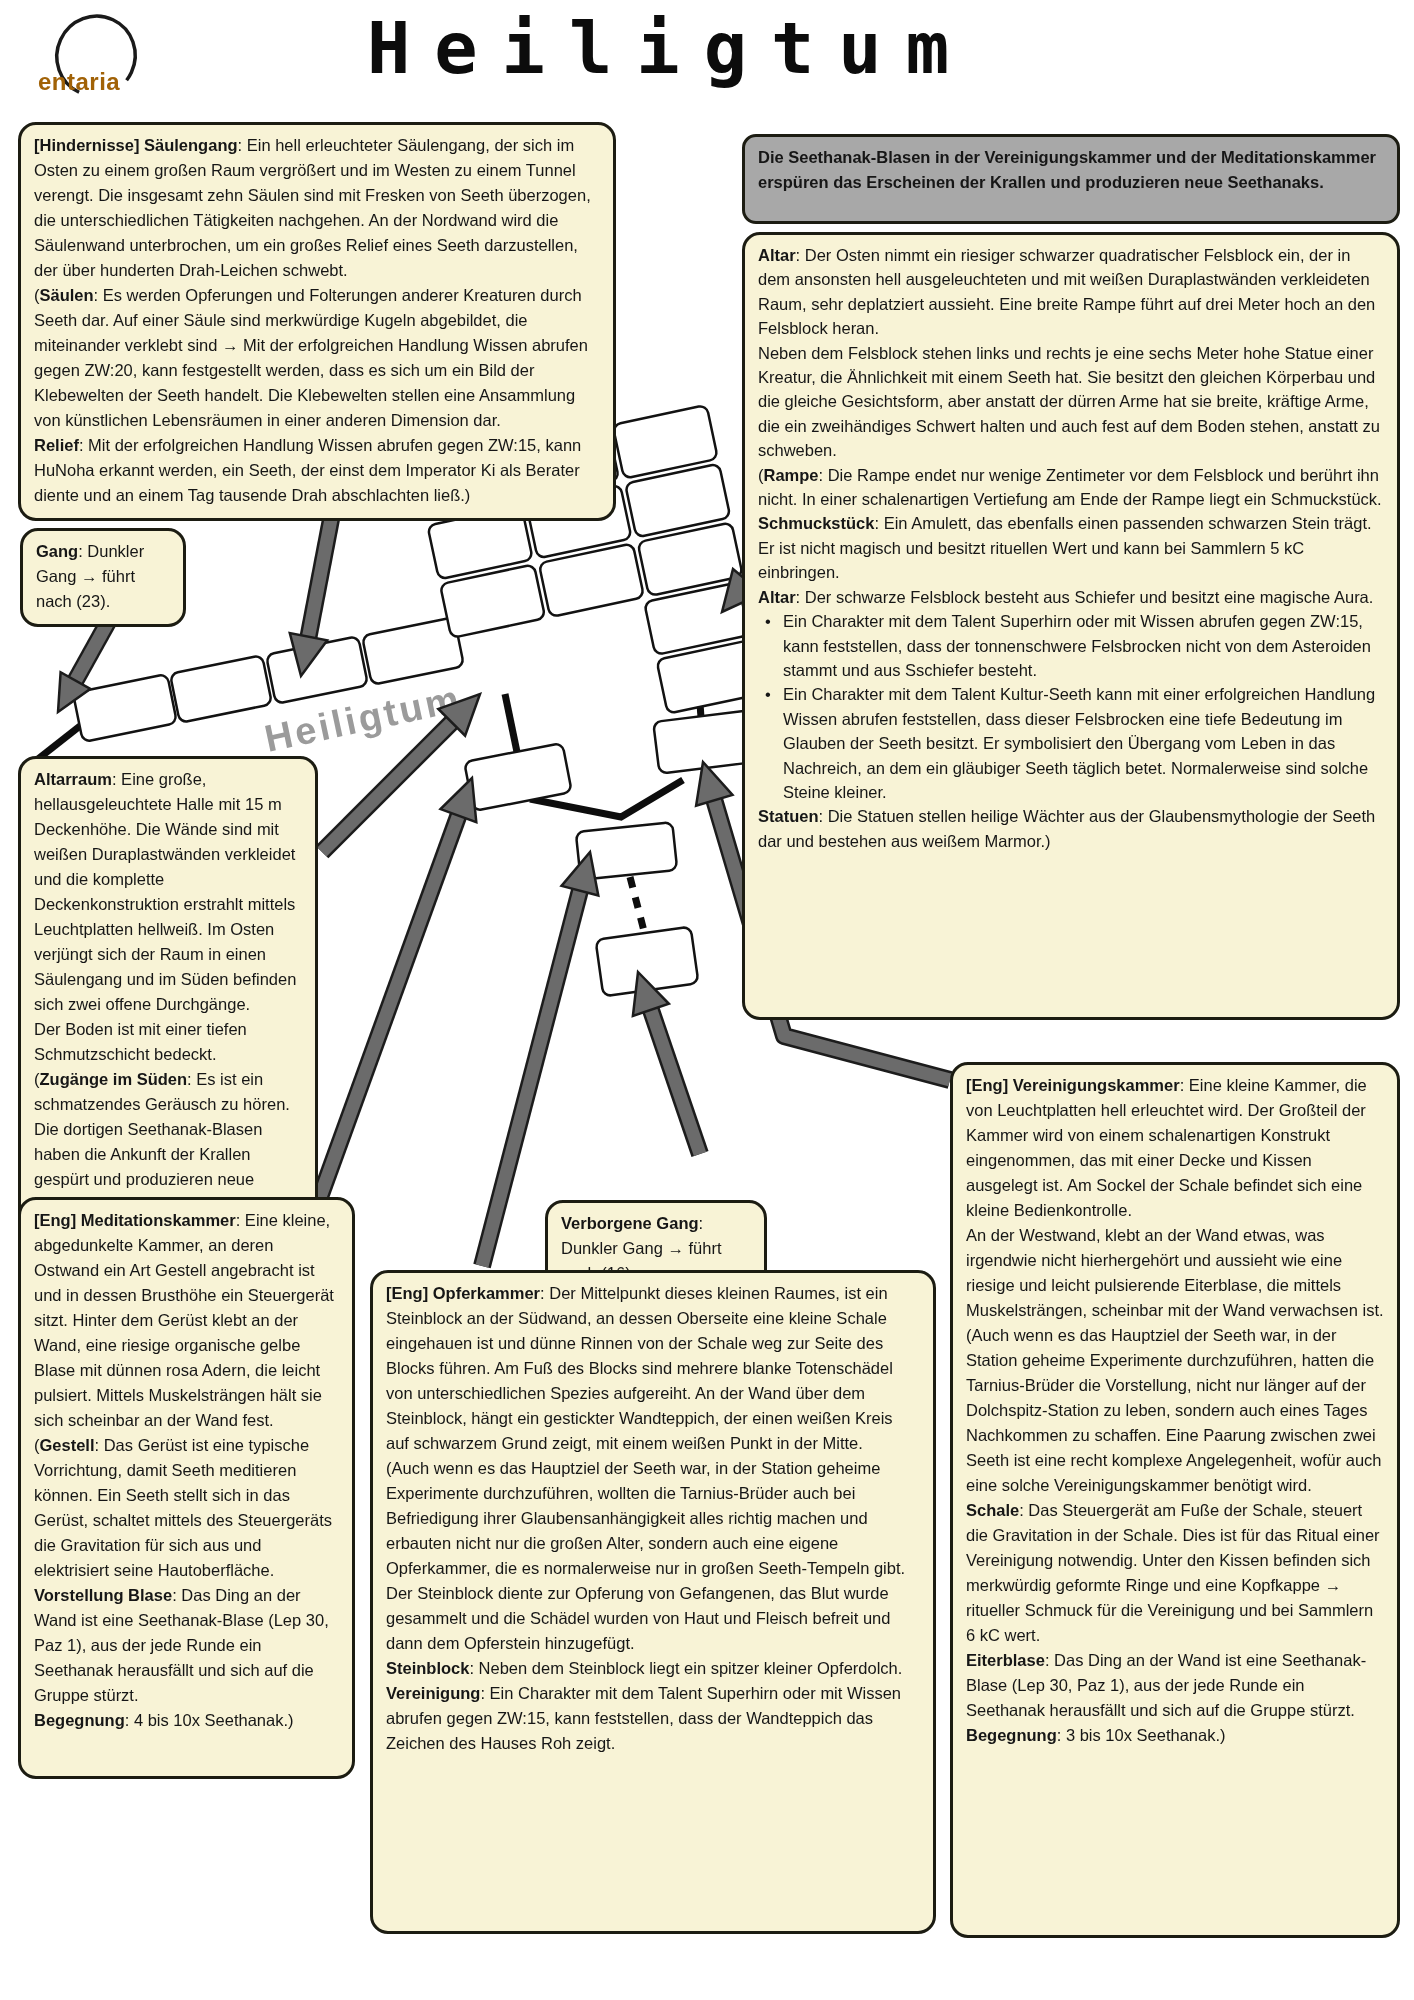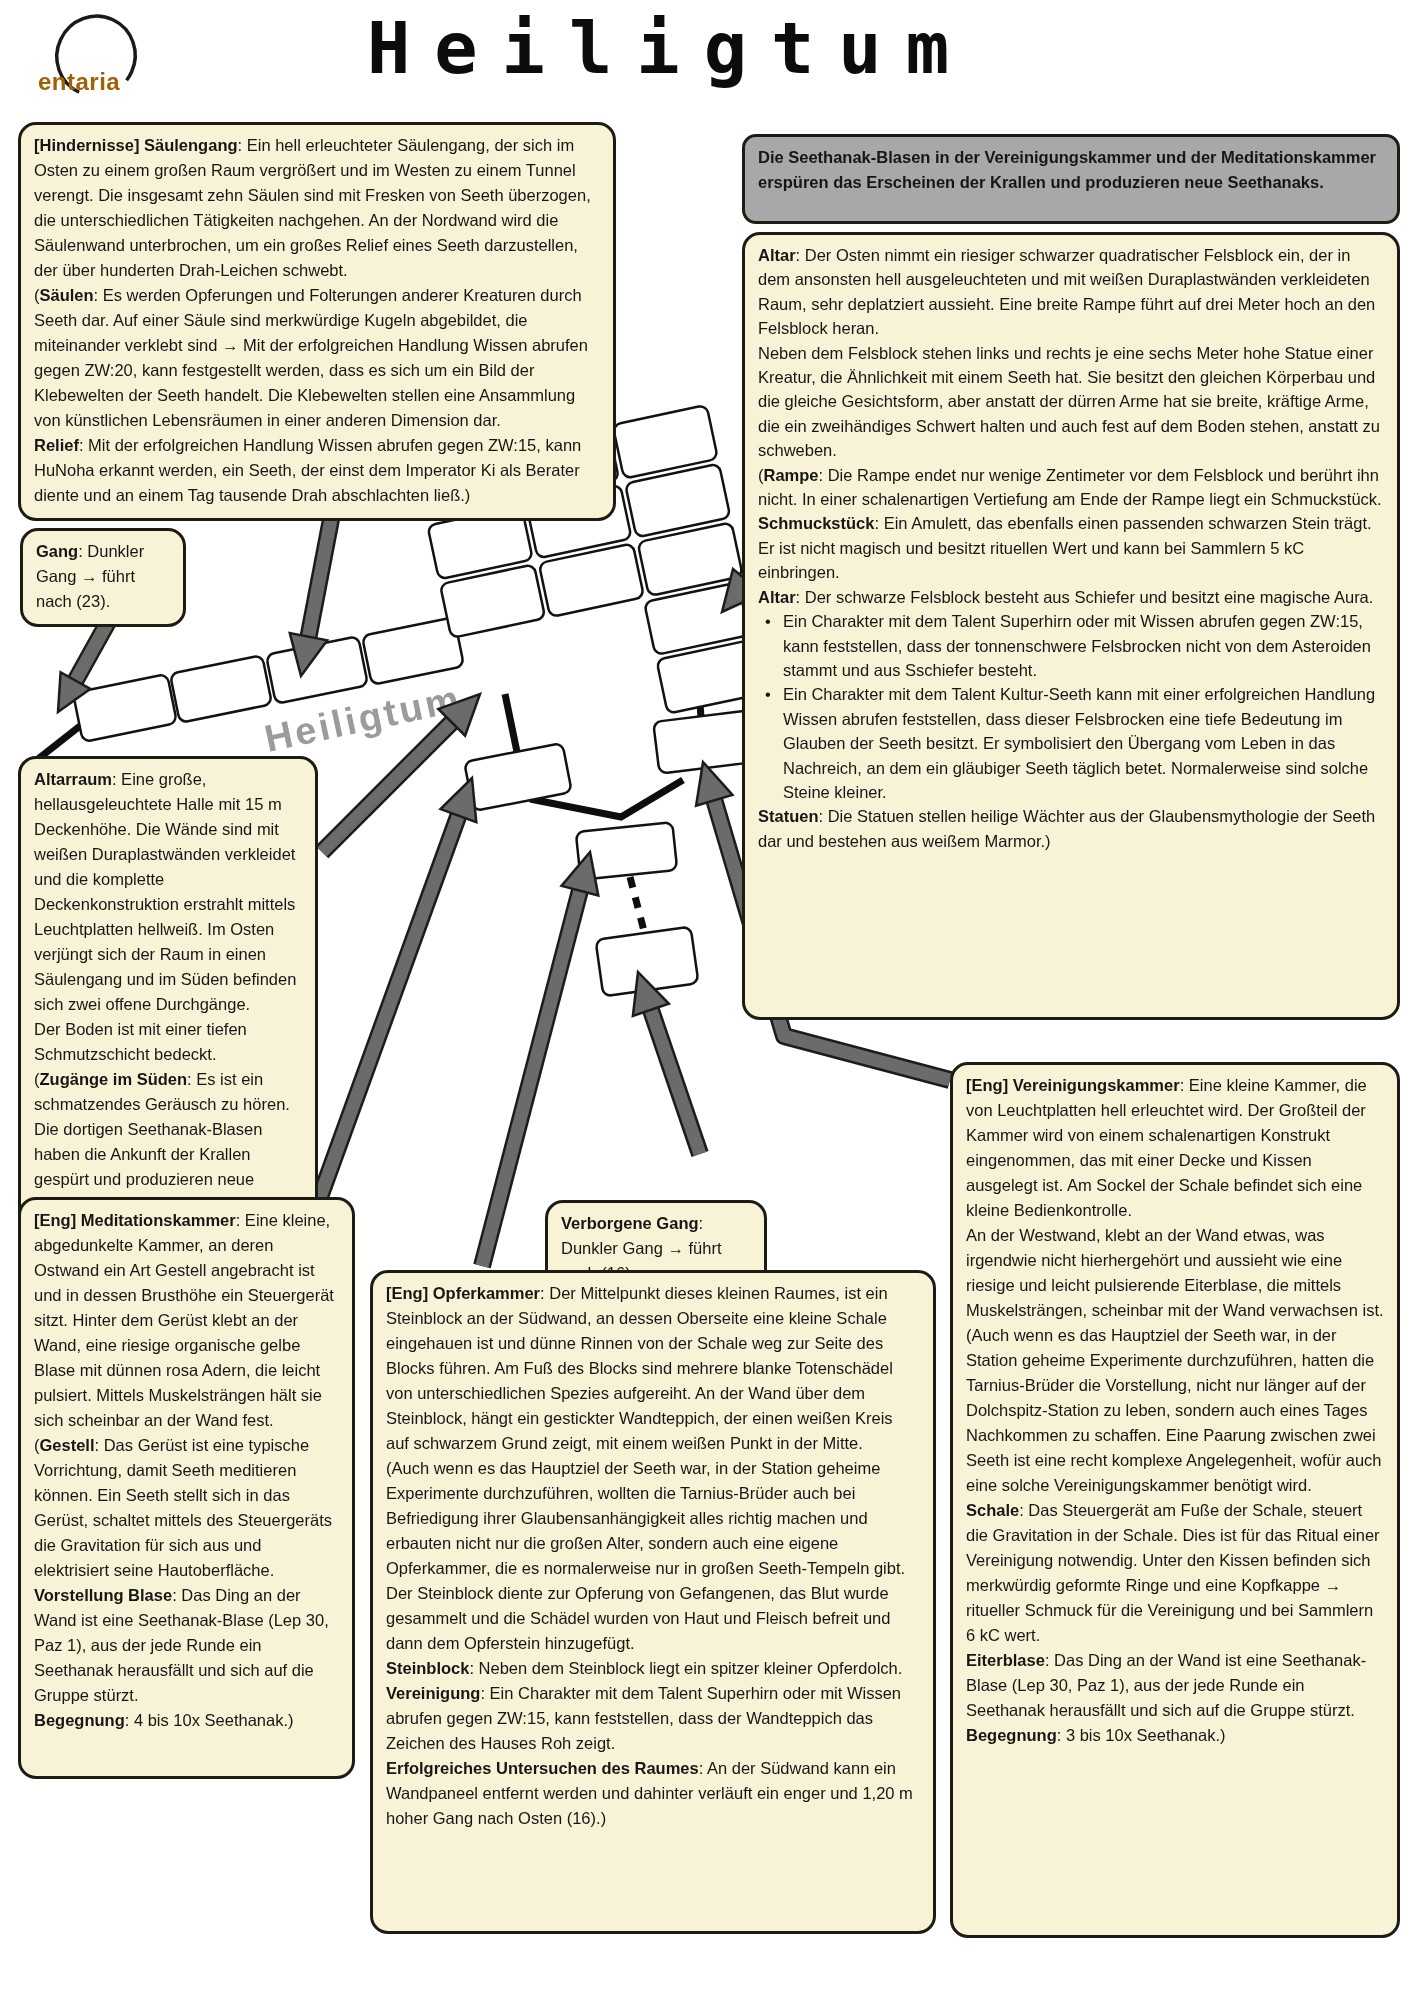--- a/index.html
+++ b/index.html
@@ -173,21 +173,20 @@
       <div class="p"><b>[Eng] Meditationskammer</b><span>: Eine kleine, abgedunkelte Kammer, an deren Ostwand ein Art Gestell angebracht ist und in dessen Brusthöhe ein Steuergerät sitzt. Hinter dem Gerüst klebt an der Wand, eine riesige organische gelbe Blase mit dünnen rosa Adern, die leicht pulsiert. Mittels Muskelsträngen hält sie sich scheinbar an der Wand fest.</span></div>
       <div class="p"><span>(</span><b>Gestell</b><span>: Das Gerüst ist eine typische Vorrichtung, damit Seeth meditieren können. Ein Seeth stellt sich in das Gerüst, schaltet mittels des Steuergeräts die Gravitation für sich aus und elektrisiert seine Hautoberfläche.</span></div>
       <div class="p"><b>Vorstellung Blase</b><span>: Das Ding an der Wand ist eine Seethanak-Blase (Lep 30, Paz 1), aus der jede Runde ein Seethanak herausfällt und sich auf die Gruppe stürzt.</span></div>
       <div class="p"><b>Begegnung</b><span>: 4 bis 10x Seethanak.)</span></div>
     </div>
 
   <div class="note" style="left:370px; top:1270px; width:566px; min-height:664px;">
       <div class="p"><b>[Eng] Opferkammer</b><span>: Der Mittelpunkt dieses kleinen Raumes, ist ein Steinblock an der Südwand, an dessen Oberseite eine kleine Schale eingehauen ist und dünne Rinnen von der Schale weg zur Seite des Blocks führen. Am Fuß des Blocks sind mehrere blanke Totenschädel von unterschiedlichen Spezies aufgereiht. An der Wand über dem Steinblock, hängt ein gestickter Wandteppich, der einen weißen Kreis auf schwarzem Grund zeigt, mit einem weißen Punkt in der Mitte.</span></div>
       <div class="p"><span>(Auch wenn es das Hauptziel der Seeth war, in der Station geheime Experimente durchzuführen, wollten die Tarnius-Brüder auch bei Befriedigung ihrer Glaubensanhängigkeit alles richtig machen und erbauten nicht nur die großen Alter, sondern auch eine eigene Opferkammer, die es normalerweise nur in großen Seeth-Tempeln gibt. Der Steinblock diente zur Opferung von Gefangenen, das Blut wurde gesammelt und die Schädel wurden von Haut und Fleisch befreit und dann dem Opferstein hinzugefügt.</span></div>
       <div class="p"><b>Steinblock</b><span>: Neben dem Steinblock liegt ein spitzer kleiner Opferdolch. </span><b>Vereinigung</b><span>: Ein Charakter mit dem Talent Superhirn oder mit Wissen abrufen gegen ZW:15, kann feststellen, dass der Wandteppich das Zeichen des Hauses Roh zeigt.</span></div>
-      <div class="p"><b>Erfolgreiches Untersuchen des Raumes</b><span>: An der Südwand kann ein Wandpaneel entfernt werden und dahinter verläuft ein enger und 1,20 m hoher Gang nach Osten (16).)</span></div>
     </div>
 
   <div class="note" style="left:950px; top:1062px; width:450px; min-height:876px;">
       <div class="p"><b>[Eng] Vereinigungskammer</b><span>: Eine kleine Kammer, die von Leuchtplatten hell erleuchtet wird. Der Großteil der Kammer wird von einem schalenartigen Konstrukt eingenommen, das mit einer Decke und Kissen ausgelegt ist. Am Sockel der Schale befindet sich eine kleine Bedienkontrolle.</span></div>
       <div class="p"><span>An der Westwand, klebt an der Wand etwas, was irgendwie nicht hierhergehört und aussieht wie eine riesige und leicht pulsierende Eiterblase, die mittels Muskelsträngen, scheinbar mit der Wand verwachsen ist.</span></div>
       <div class="p"><span>(Auch wenn es das Hauptziel der Seeth war, in der Station geheime Experimente durchzuführen, hatten die Tarnius-Brüder die Vorstellung, nicht nur länger auf der Dolchspitz-Station zu leben, sondern auch eines Tages Nachkommen zu schaffen. Eine Paarung zwischen zwei Seeth ist eine recht komplexe Angelegenheit, wofür auch eine solche Vereinigungskammer benötigt wird.</span></div>
       <div class="p"><b>Schale</b><span>: Das Steuergerät am Fuße der Schale, steuert die Gravitation in der Schale. Dies ist für das Ritual einer Vereinigung notwendig. Unter den Kissen befinden sich merkwürdig geformte Ringe und eine Kopfkappe → ritueller Schmuck für die Vereinigung und bei Sammlern 6 kC wert.</span></div>
       <div class="p"><b>Eiterblase</b><span>: Das Ding an der Wand ist eine Seethanak-Blase (Lep 30, Paz 1), aus der jede Runde ein Seethanak herausfällt und sich auf die Gruppe stürzt.</span></div>
       <div class="p"><b>Begegnung</b><span>: 3 bis 10x Seethanak.)</span></div>
     </div>

